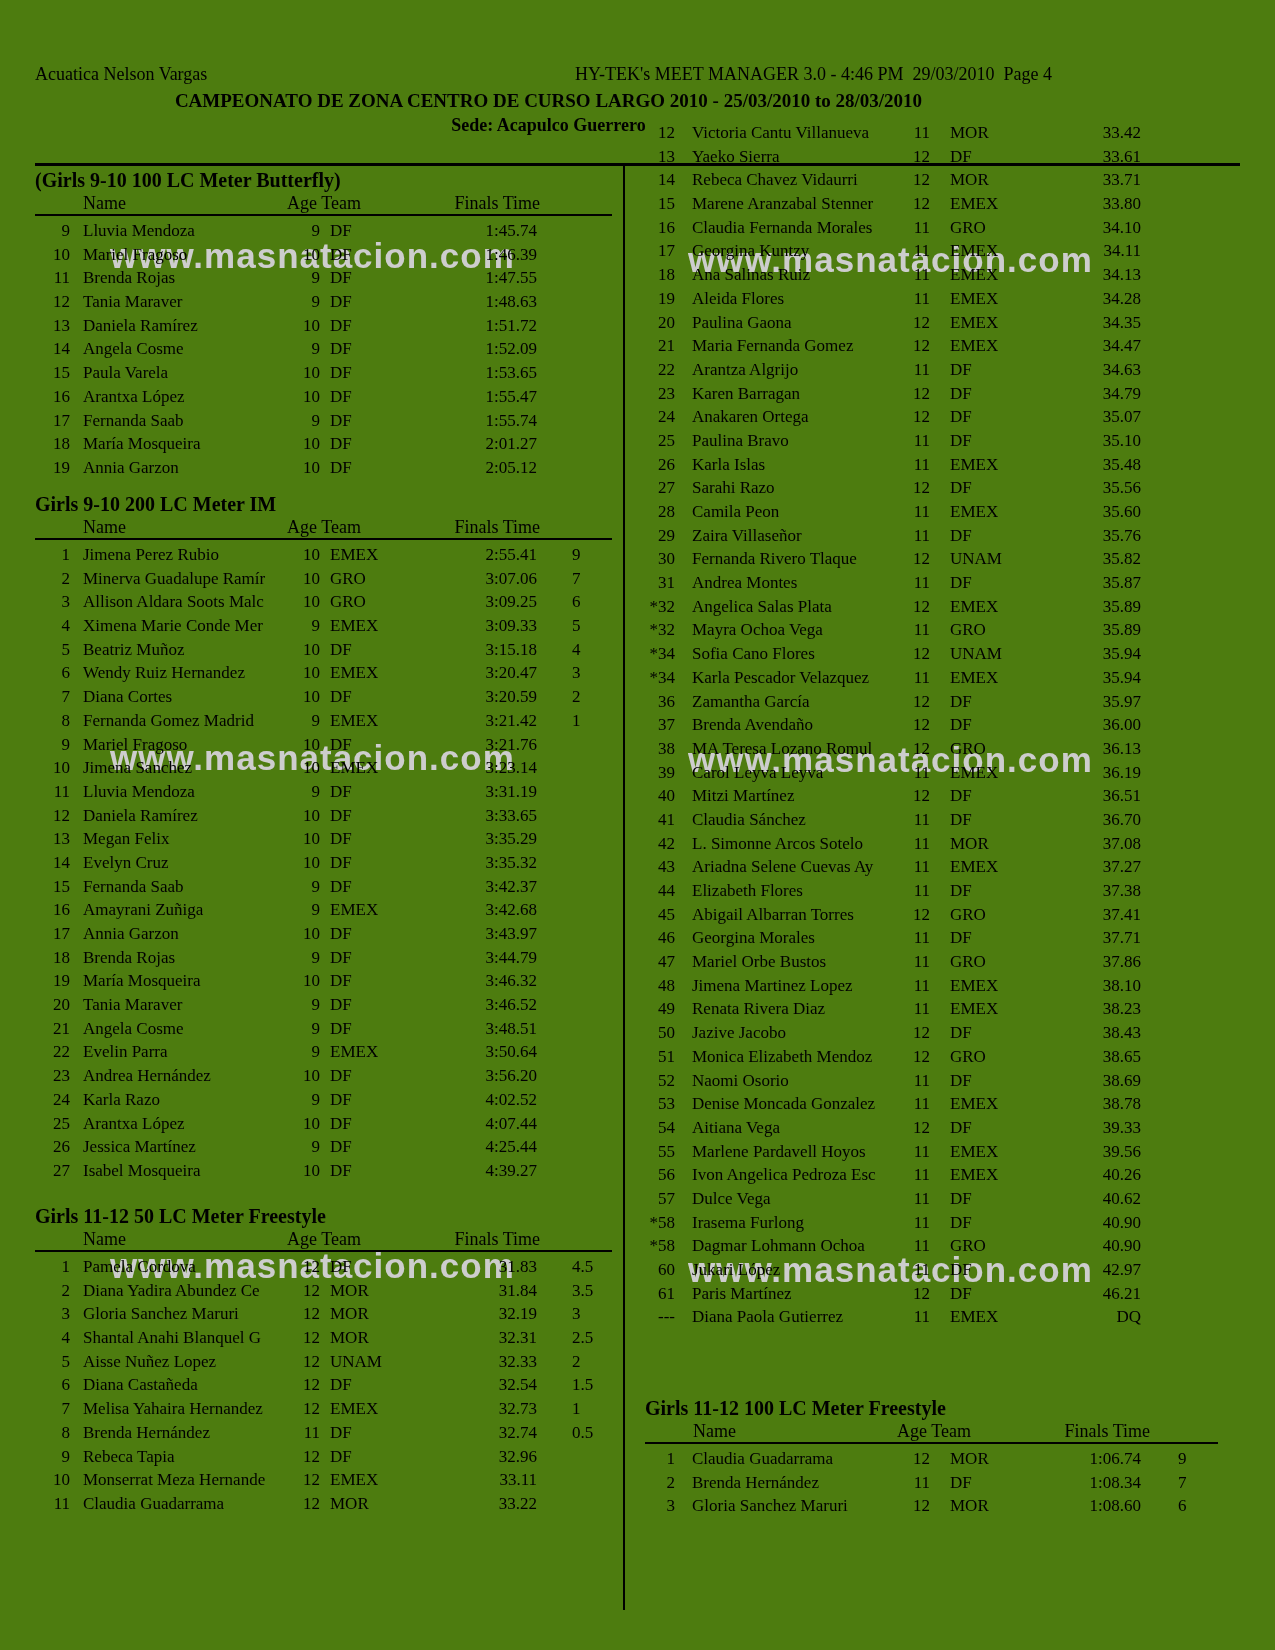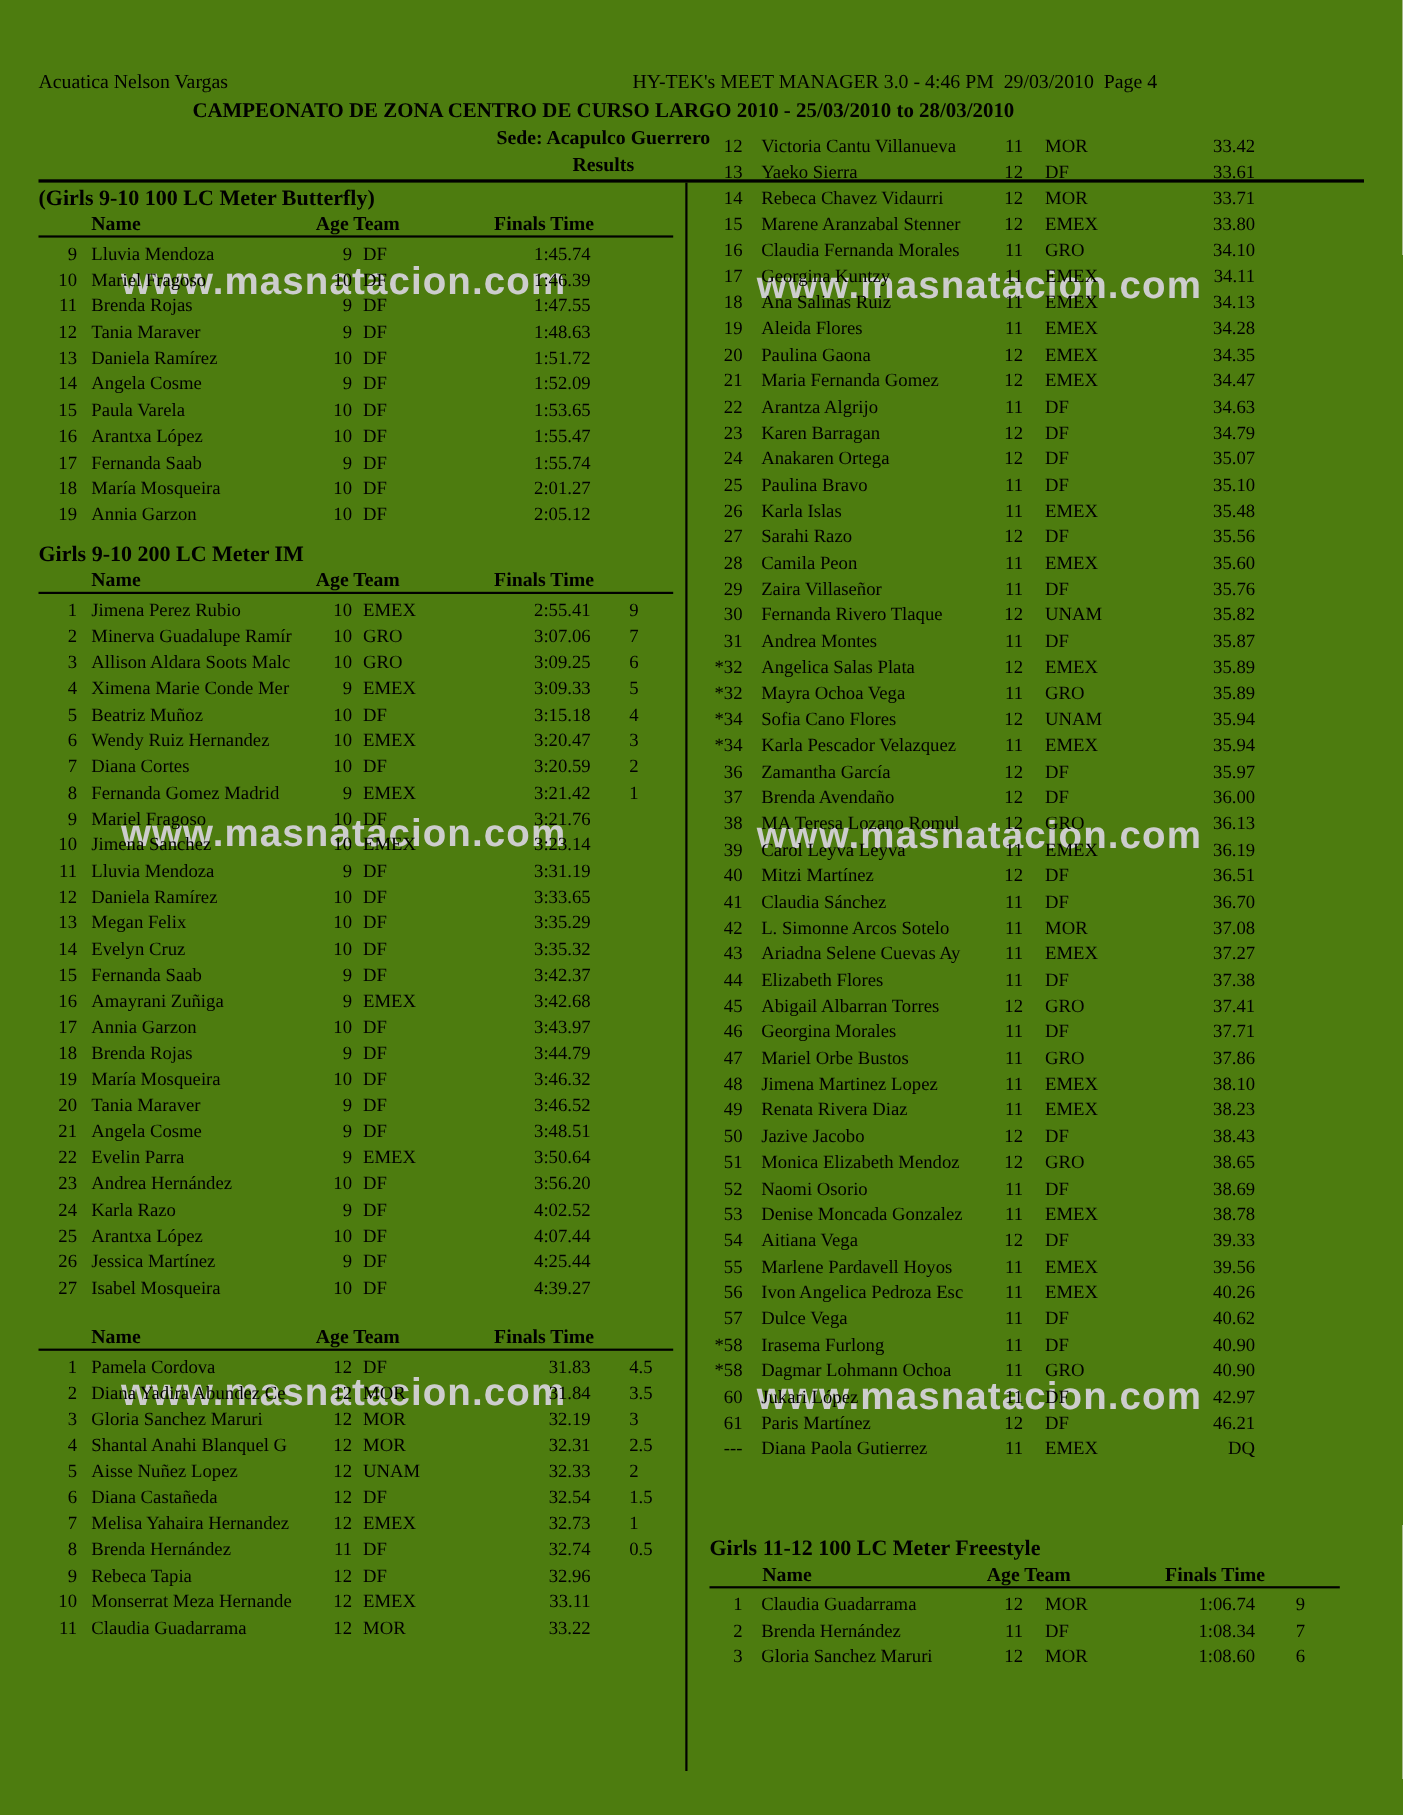--- a/index.html
+++ b/index.html
@@ -21,21 +21,21 @@
   .results-label{top:139px;font-size:18px;font-weight:bold;}
   .top-rule{left:35px;top:163px;width:1205px;height:3px;background:#000;}
   .col-divider{left:623px;top:166px;width:2px;height:1444px;background:#000;}
 
   .column{position:absolute;top:0;height:1650px;z-index:1;}
   .column-left{left:35px;width:577px;}
   .column-right{left:645px;width:573px;}
 
   .section{position:absolute;left:0;width:100%;}
   .section-title{height:24px;line-height:24px;font-size:20px;font-weight:bold;white-space:nowrap;}
-  .table-header{position:relative;height:22px;line-height:22px;border-bottom:2.5px solid #000;margin-bottom:3px;font-size:18px;font-weight:bold;}
+  .table-header{position:relative;height:22px;line-height:22px;border-bottom:2.5px solid #000;margin-bottom:3px;font-size:18px;font-weight:normal;}
   .th-name{position:absolute;left:48px;}
   .th-ageteam{position:absolute;left:252px;}
   .th-time{position:absolute;left:395px;width:110px;text-align:right;}
 
   .row{position:relative;height:23.7px;line-height:23.7px;white-space:nowrap;}
   .cell{position:absolute;top:0;}
   .c-place{text-align:right;}
   .c-name{width:200px;overflow:hidden;}
   .c-age{text-align:right;}
   .c-time{text-align:right;}
@@ -62,21 +62,20 @@
   }
 </style>
 </head>
 <body>
 
 <div class="page">
   <div class="abs club">Acuatica Nelson Vargas</div>
   <div class="abs appinfo">HY-TEK's MEET MANAGER 3.0 - 4:46 PM  29/03/2010  Page 4</div>
   <div class="abs centered meet-title">CAMPEONATO DE ZONA CENTRO DE CURSO LARGO 2010 - 25/03/2010 to 28/03/2010</div>
   <div class="abs centered venue">Sede: Acapulco Guerrero</div>
-  <div class="abs centered results-label">Results</div>
   <div class="abs top-rule"></div>
   <div class="abs col-divider"></div>
 
   <div id="watermarks">
       <div class="watermark" style="left: 110px; top: 236px;">www.masnatacion.com</div>
       <div class="watermark" style="left: 688px; top: 240px;">www.masnatacion.com</div>
       <div class="watermark" style="left: 110px; top: 738px;">www.masnatacion.com</div>
       <div class="watermark" style="left: 688px; top: 740px;">www.masnatacion.com</div>
       <div class="watermark" style="left: 110px; top: 1246px;">www.masnatacion.com</div>
       <div class="watermark" style="left: 688px; top: 1250px;">www.masnatacion.com</div>
@@ -371,20 +370,21 @@
           <div class="row">
             <span class="cell c-place">27</span>
             <span class="cell c-name">Isabel Mosqueira</span>
             <span class="cell c-age">10</span>
             <span class="cell c-team">DF</span>
             <span class="cell c-time">4:39.27</span>
           </div>
         </div>
       </div>
       <div class="section" style="top: 1204px;">
+        <div class="section-title">Girls 11-12 50 LC Meter Freestyle</div>
         <div class="table-header">
           <span class="th-name">Name</span>
           <span class="th-ageteam">Age Team</span>
           <span class="th-time">Finals Time</span>
         </div>
         <div class="rows">
           <div class="row">
             <span class="cell c-place">1</span>
             <span class="cell c-name">Pamela Cordova</span>
             <span class="cell c-age">12</span>

